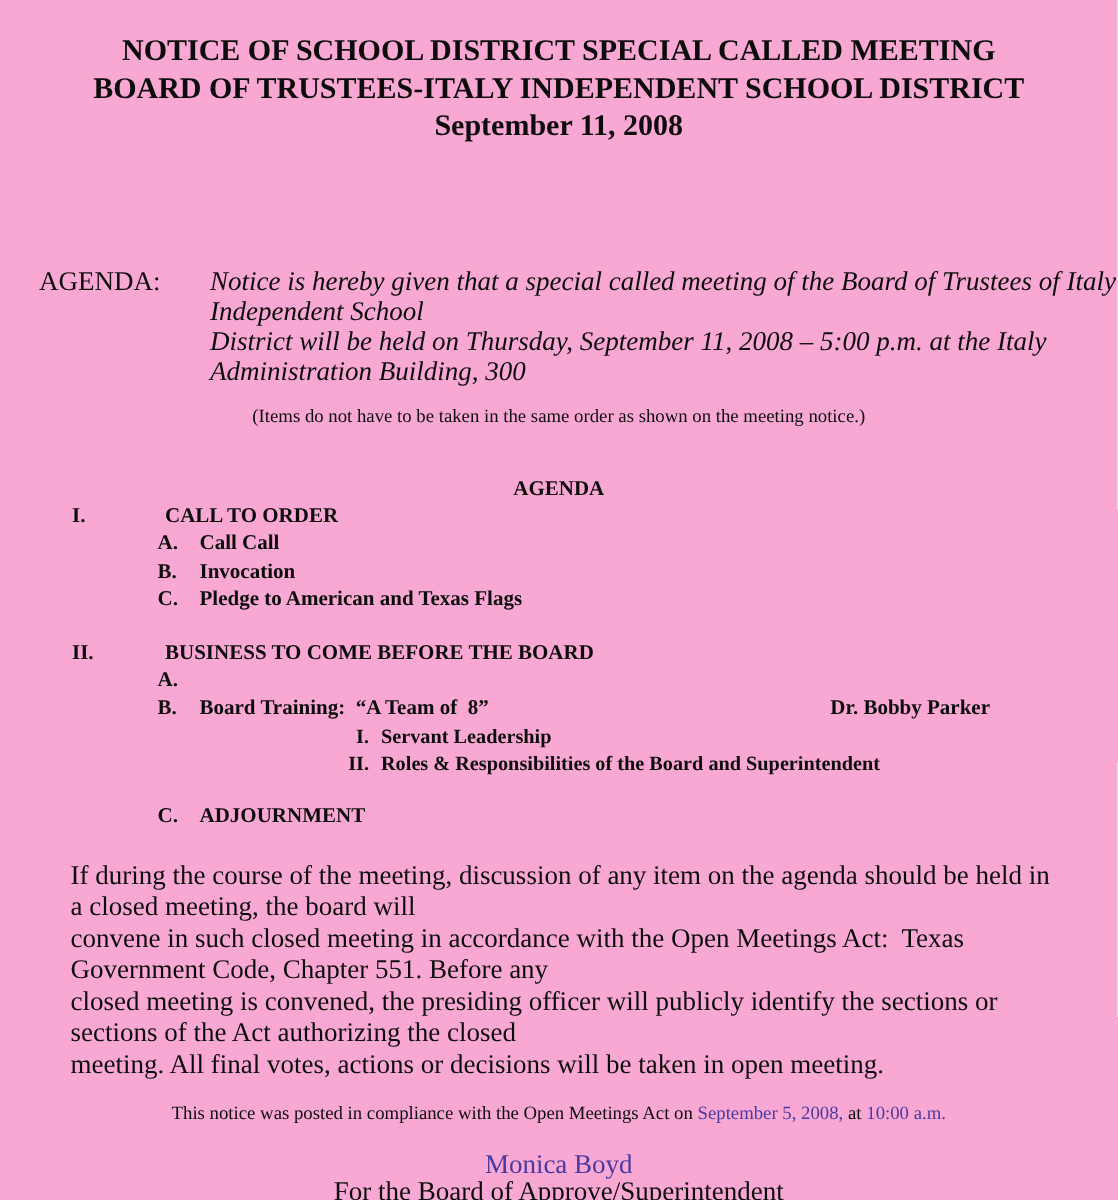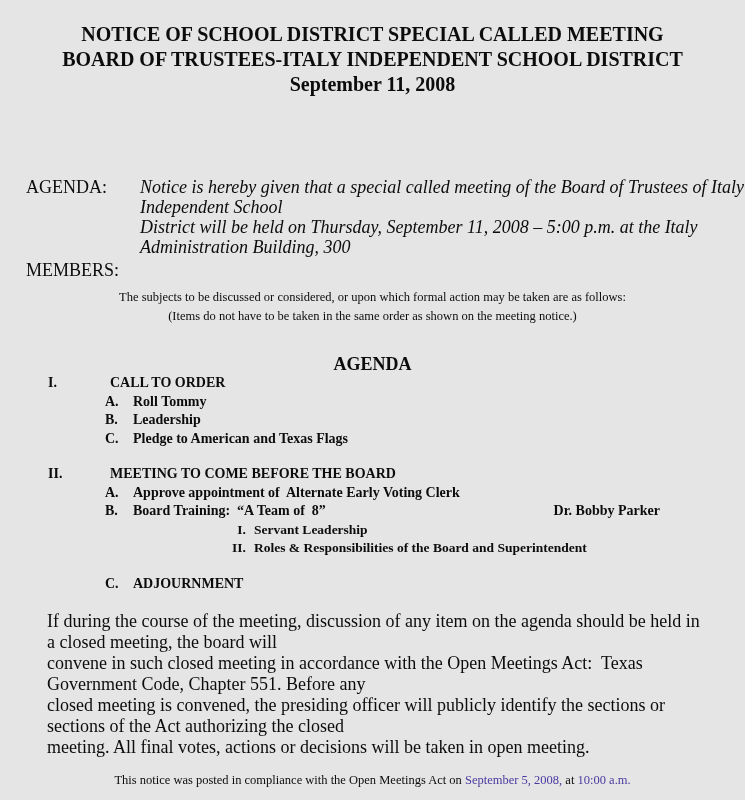--- a/index.html
+++ b/index.html
@@ -3,21 +3,21 @@
 <meta charset="utf-8">
 <style>
   html, body {
     margin: 0;
     padding: 0;
     background: #ffffff;
   }
   .page {
     width: 745px;
     height: 800px;
-    background: #e5e5e5;
+    background: #f9a8d4;
     color: #0c0c0c;
     font-family: "Liberation Serif", "DejaVu Serif", serif;
     overflow: hidden;
     position: relative;
   }
   .prewrap { white-space: pre-wrap; }
 
   
   .doc-header {
     padding-top: 22px;
@@ -45,21 +45,21 @@
     text-align: center;
     font-size: 12.5px;
     line-height: 18.5px;
   }
 
   
   .agenda { margin-top: 30px; }
   .agenda-heading {
     text-align: center;
     font-weight: bold;
-    font-size: 18px;
+    font-size: 14px;
     line-height: 19px;
   }
   .sec-row {
     display: flex;
     padding-left: 48px;
     font-weight: bold;
     font-size: 14px;
     line-height: 18.5px;
   }
   .sec-num { width: 62px; flex: 0 0 62px; }
@@ -122,56 +122,53 @@
 
   <div class="info-section">
     <div class="info-row">
       <div class="info-label">AGENDA:</div>
       <div class="info-text">
         <div class="prewrap">Notice is hereby given that a special called meeting of the Board of Trustees of Italy Independent School</div>
         <div class="prewrap">District will be held on Thursday, September 11, 2008 – 5:00 p.m. at the Italy Administration Building, 300</div>
       </div>
     </div>
     <div class="info-row">
-      <div class="info-label">MEMBERS:</div>
     </div>
   </div>
 
   <div class="subjects">
-    <div>The subjects to be discussed or considered, or upon which formal action may be taken are as follows:</div>
     <div>(Items do not have to be taken in the same order as shown on the meeting notice.)</div>
   </div>
 
   <div class="agenda">
     <div class="agenda-heading">AGENDA</div>
 
     <div class="sec-row">
       <div class="sec-num">I.</div>
       <div class="sec-title">CALL TO ORDER</div>
     </div>
     <div class="item-row">
       <div class="item-letter">A.</div>
-      <div class="item-text prewrap">Roll Tommy</div>
+      <div class="item-text prewrap">Call Call</div>
     </div>
     <div class="item-row">
       <div class="item-letter">B.</div>
-      <div class="item-text prewrap">Leadership</div>
+      <div class="item-text prewrap">Invocation</div>
     </div>
     <div class="item-row">
       <div class="item-letter">C.</div>
       <div class="item-text prewrap">Pledge to American and Texas Flags</div>
     </div>
 
     <div class="sec-row gap-before-sec">
       <div class="sec-num">II.</div>
-      <div class="sec-title">MEETING TO COME BEFORE THE BOARD</div>
+      <div class="sec-title">BUSINESS TO COME BEFORE THE BOARD</div>
     </div>
     <div class="item-row">
       <div class="item-letter">A.</div>
-      <div class="item-text prewrap">Approve appointment of  Alternate Early Voting Clerk</div>
     </div>
     <div class="item-row">
       <div class="item-letter">B.</div>
       <div class="item-text prewrap">Board Training:  “A Team of  8”</div>
       <div class="presenter">Dr. Bobby Parker</div>
     </div>
     <div class="sub-row">
       <div class="sub-num">I.</div>
       <div class="sub-text">Servant Leadership</div>
     </div>

